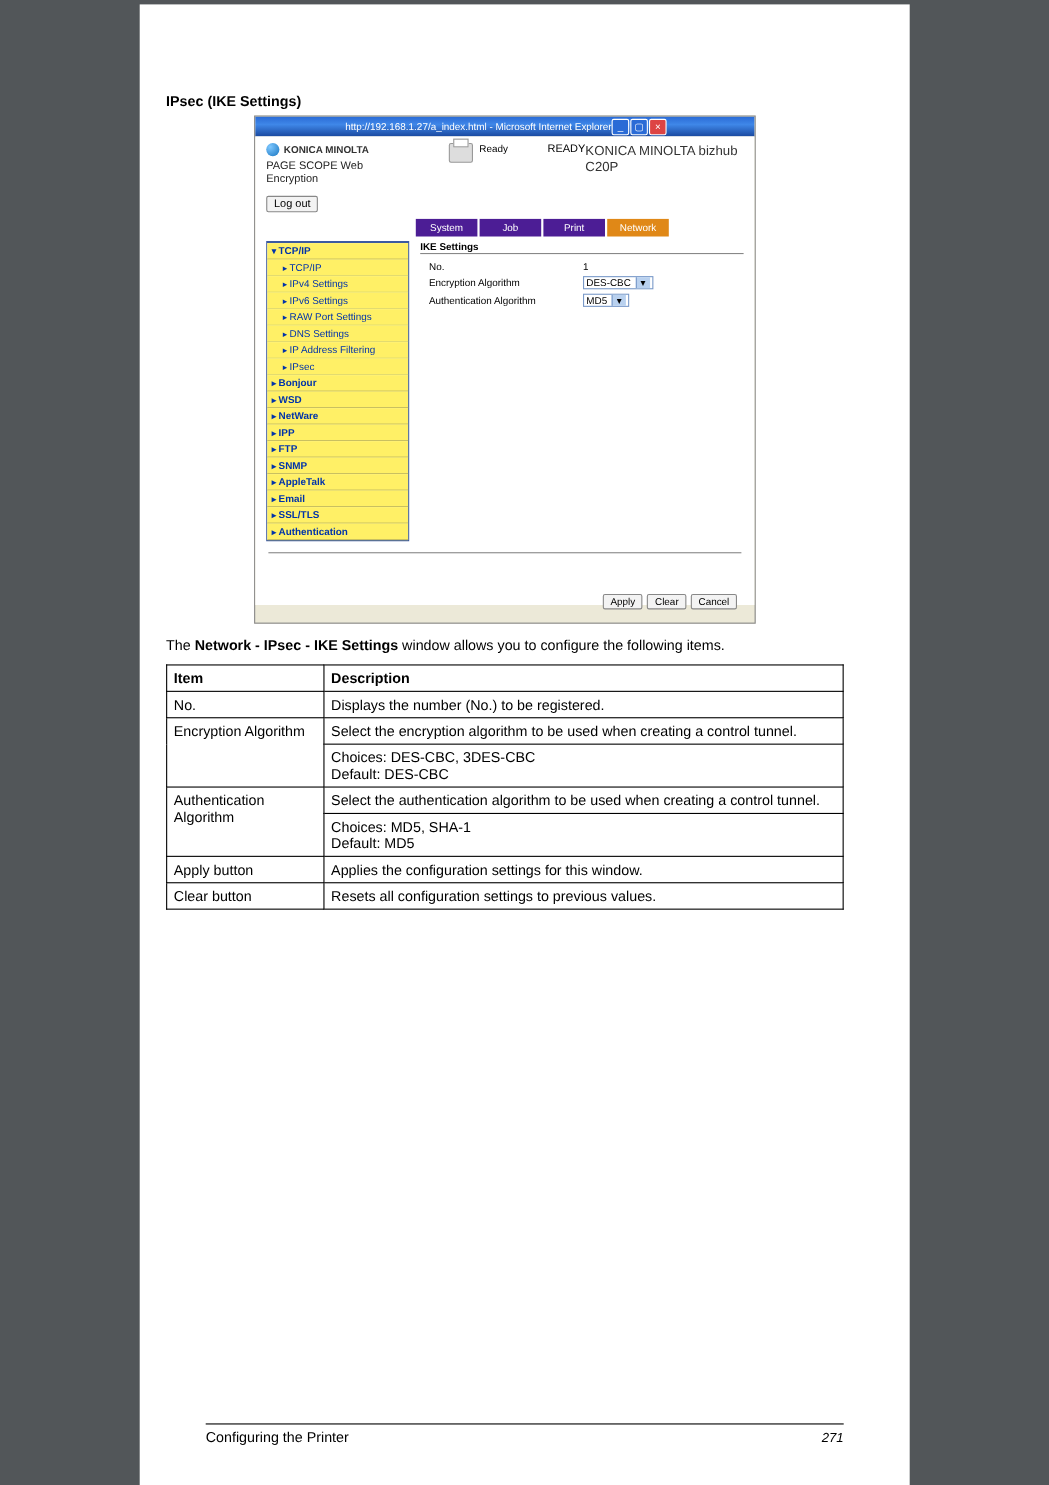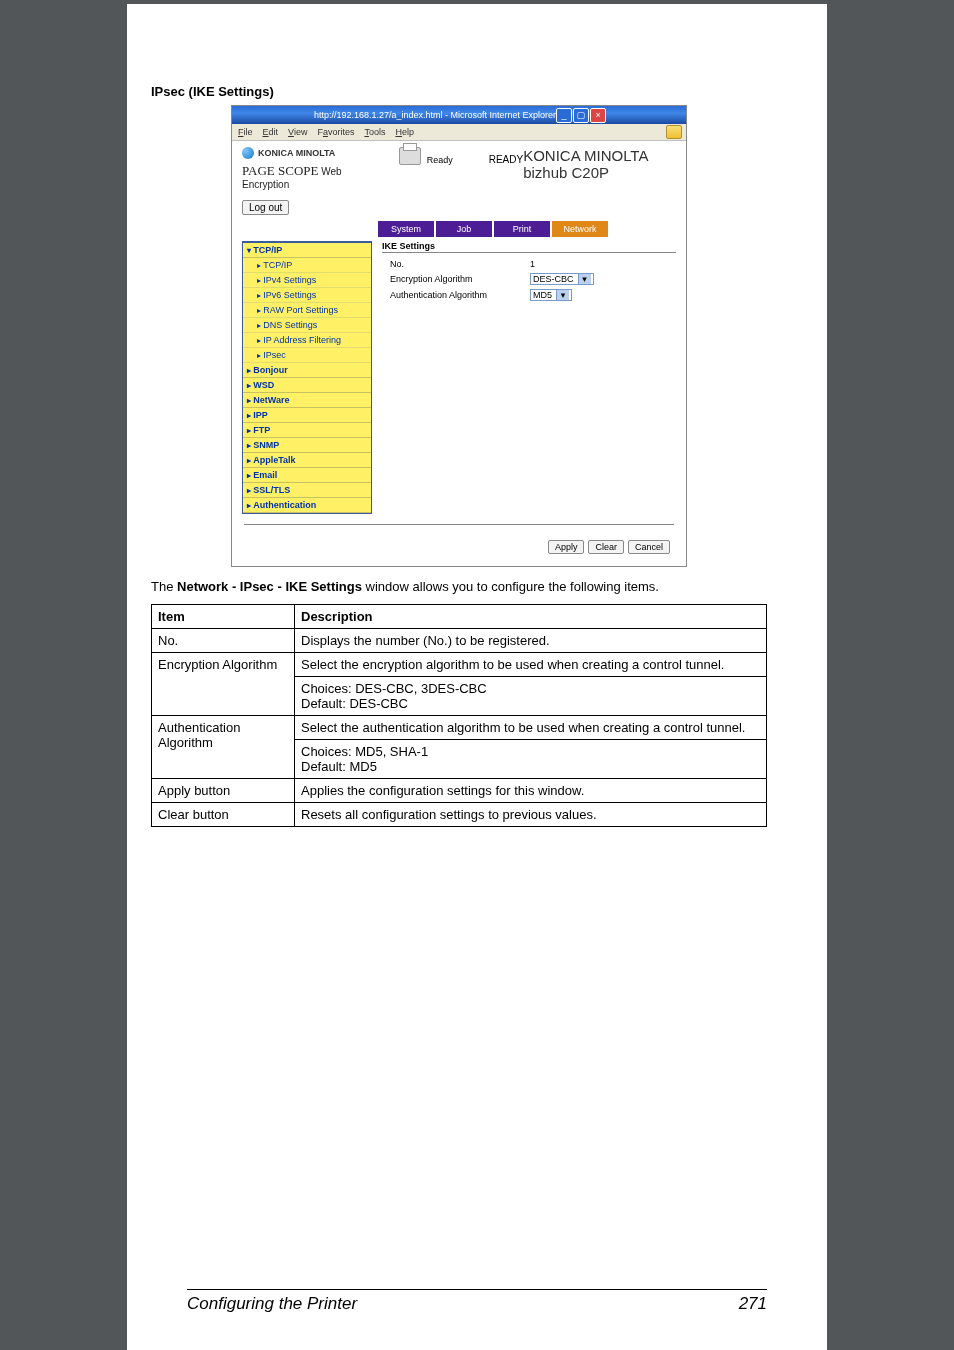--- a/index.html
+++ b/index.html
@@ -61,27 +61,27 @@
   .topbar {
     display:flex;align-items:flex-start;padding:6px 10px;
   }
   .brand {
     display:flex;flex-direction:column;gap:4px;
   }
   .brandrow{display:flex;align-items:center;gap:4px;}
   .globe{width:12px;height:12px;border-radius:50%;background:radial-gradient(circle at 30% 30%,#7ec7ff,#1876c0);}
   .brandname{font-size:9px;font-weight:bold;color:#333;}
   .pagescope{font-size:10px;color:#222;}
-  .pagescope .ps{font-size:13px;font-family:Liberation Serif, serif;}
-  .statusarea{margin-left:50px;display:flex;align-items:flex-end;gap:6px;}
+  .pagescope .ps{font-size:10px;}
+  .statusarea{margin-left:50px;display:flex;align-items:flex-start;gap:6px;}
   .printericon{width:20px;height:16px;background:#ddd;border:1px solid #999;border-radius:2px;position:relative;}
   .printericon:before{content:"";position:absolute;top:-5px;left:3px;width:12px;height:6px;background:#fff;border:1px solid #999;}
   .readylabel{font-size:9px;}
   .readybig{font-size:10px;margin-left:30px;}
-  .modelname{margin-left:auto;font-size:15px;color:#333;}
+  .modelname{margin-left:auto;font-size:12px;color:#333;}
   .logoutrow{padding:4px 10px 6px 10px;}
   .btn-logout{font-size:10px;padding:1px 6px;border:1px solid #888;background:#f3f3f3;border-radius:2px;}
   .tabs{display:flex;gap:2px;padding:0 0 0 146px;}
   .tab{font-size:9px;color:#fff;padding:3px 0;width:56px;text-align:center;}
   .tab.blue{background:#4c1d95;}
   .tab.orange{background:#e08817;color:#fff;}
   .contentrow{display:flex;align-items:flex-start;padding:4px 10px 10px 10px;gap:10px;}
   .navpanel{width:128px;border:1px solid #3c5aa0;border-top:2px solid #3c5aa0;}
   .navhead{background:#fff066;color:#0033aa;font-size:9px;font-weight:bold;padding:2px 4px;border-bottom:1px solid #c9c060;}
   .navhead:before{content:"▾ ";font-size:8px;}
@@ -99,47 +99,38 @@
   .btnbar{position:absolute;bottom:12px;right:16px;display:flex;gap:4px;}
   .btns{font-size:9px;padding:1px 6px;border:1px solid #888;background:#f3f3f3;border-radius:2px;}
   hr.sep{border:none;border-top:1px solid #888;margin:8px 0 6px 0;}
 
   .bodytext{font-size:13px;margin:10px 0;}
   .bodytext b{font-weight:bold;}
   table.desc{border-collapse:collapse;width:100%;font-size:13px;}
   table.desc th, table.desc td{border:1px solid #000;padding:4px 6px;text-align:left;vertical-align:top;}
   table.desc th{font-weight:bold;}
   .footer{position:absolute;bottom:40px;left:60px;right:60px;display:flex;justify-content:space-between;align-items:flex-end;border-top:1px solid #000;padding-top:4px;}
-  .footer .ftitle{font-style:italic;font-size:17px;}
-  .footer .fpage{font-style:italic;font-size:17px;}
+  .footer .ftitle{font-size:13px;}
+  .footer .fpage{font-style:italic;font-size:12px;}
 </style>
 </head>
 <body>
 
 <div class="page">
 
   <div class="heading">IPsec (IKE Settings)</div>
 
   <div class="screenshot">
     <div class="titlebar">
       <span>http://192.168.1.27/a_index.html - Microsoft Internet Explorer</span>
       <div class="winbtns">
         <div class="winbtn min">_</div>
         <div class="winbtn max">▢</div>
         <div class="winbtn close">×</div>
       </div>
-    </div>
-    <div class="menubar">
-      <span><u>F</u>ile</span>
-      <span><u>E</u>dit</span>
-      <span><u>V</u>iew</span>
-      <span>F<u>a</u>vorites</span>
-      <span><u>T</u>ools</span>
-      <span><u>H</u>elp</span>
-      <div class="menubar-right"></div>
     </div>
     <div class="clientarea">
       <div class="topbar">
         <div class="brand">
           <div class="brandrow">
             <div class="globe"></div>
             <div class="brandname">KONICA MINOLTA</div>
           </div>
           <div class="pagescope">
             <span class="ps">PAGE SCOPE</span>

